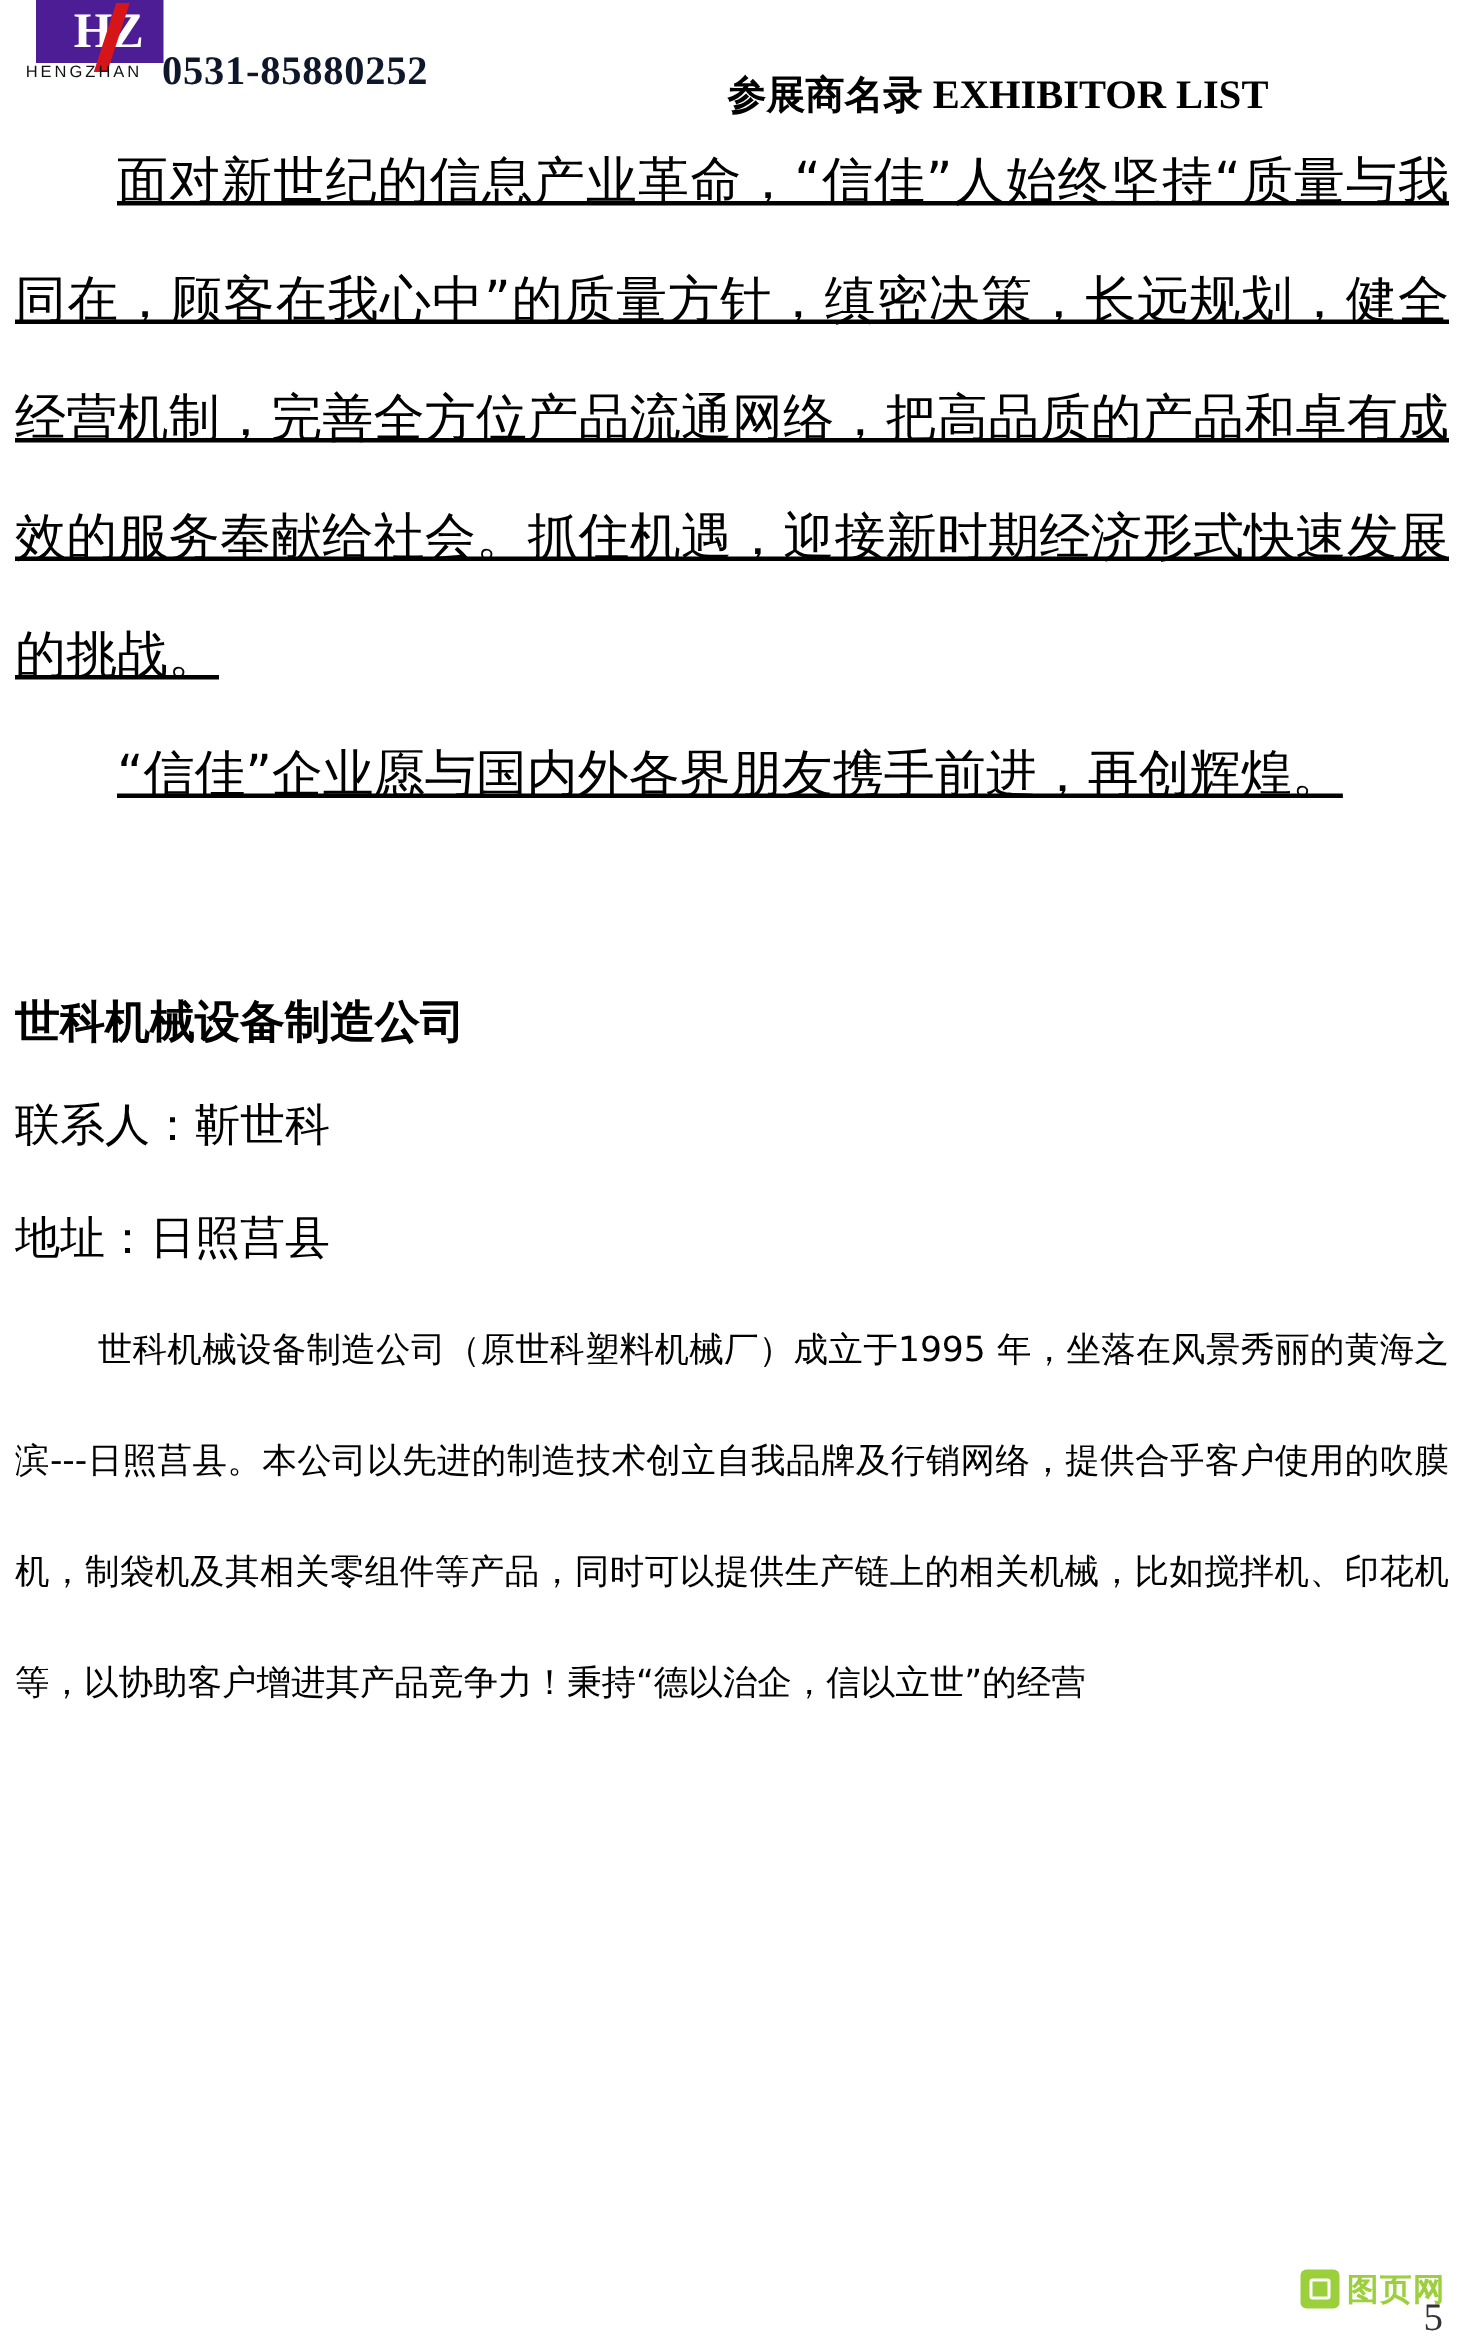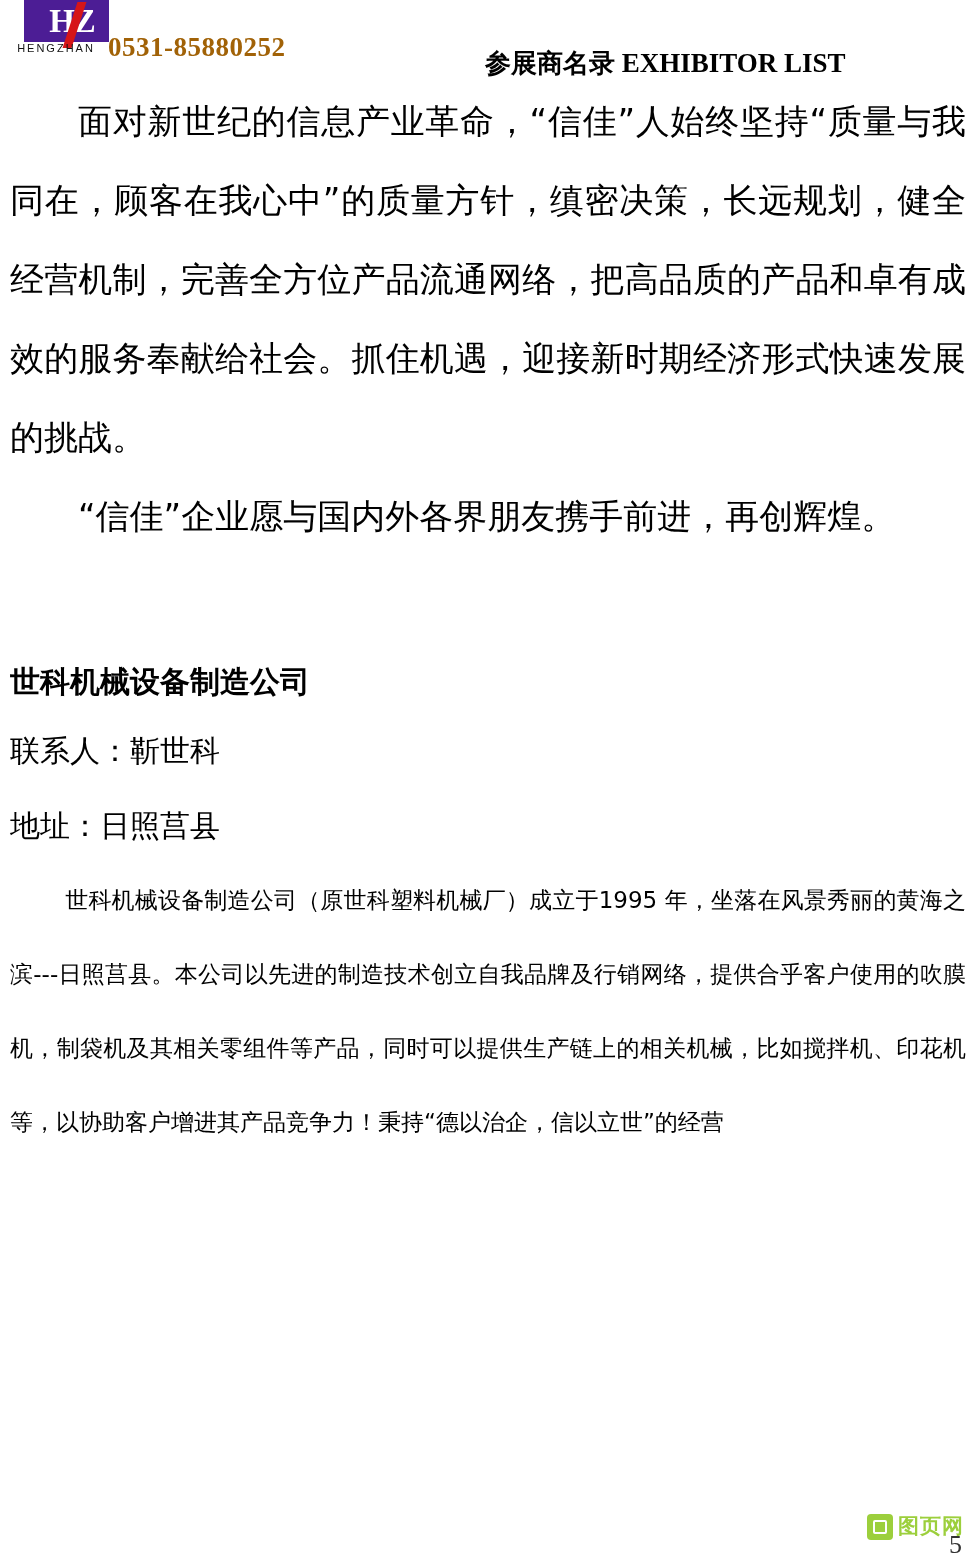--- a/index.html
+++ b/index.html
@@ -71,21 +71,21 @@
     letter-spacing: 2px;
     color: #111111;
   }
   .header-phone {
     position: absolute;
     left: 108px;
     top: 32px;
     font-family: "Liberation Serif", serif;
     font-weight: bold;
     font-size: 27px;
-    color: #a16207;
+    color: #0f172a;
     letter-spacing: 0.5px;
   }
   .header-title {
     position: absolute;
     left: 485px;
     top: 32px;
     font-family: "Liberation Serif", serif;
     font-weight: bold;
     font-size: 27px;
     color: #000000;
@@ -107,20 +107,21 @@
   }
   .para {
     font-size: 34px;
     line-height: 79px;
     letter-spacing: 0px;
     padding: 0 14px 0 10px;
     margin: 0;
     text-align: justify;
     text-justify: inter-ideograph;
     font-family: "DejaVu Sans", sans-serif;
+    text-decoration: underline;
   }
   .para.indent { text-indent: 2em; }
   .para.tight { line-height: 78px; }
 
   .gap { height: 96px; }
 
   .company-name {
     font-size: 30px;
     font-weight: bold;
     padding: 0 14px 0 10px;
@@ -153,21 +154,21 @@
     bottom: 4px;
     font-family: "Liberation Serif", serif;
     font-size: 26px;
     color: #333333;
   }
   .watermark {
     position: absolute;
     right: 16px;
     bottom: 24px;
     display: flex;
-    align-items: flex-end;
+    align-items: center;
     gap: 5px;
     margin-top: 28px;
   }
   .wm-badge {
     width: 26px;
     height: 26px;
     background: #9ccf3c;
     border-radius: 4px;
     position: relative;
   }

